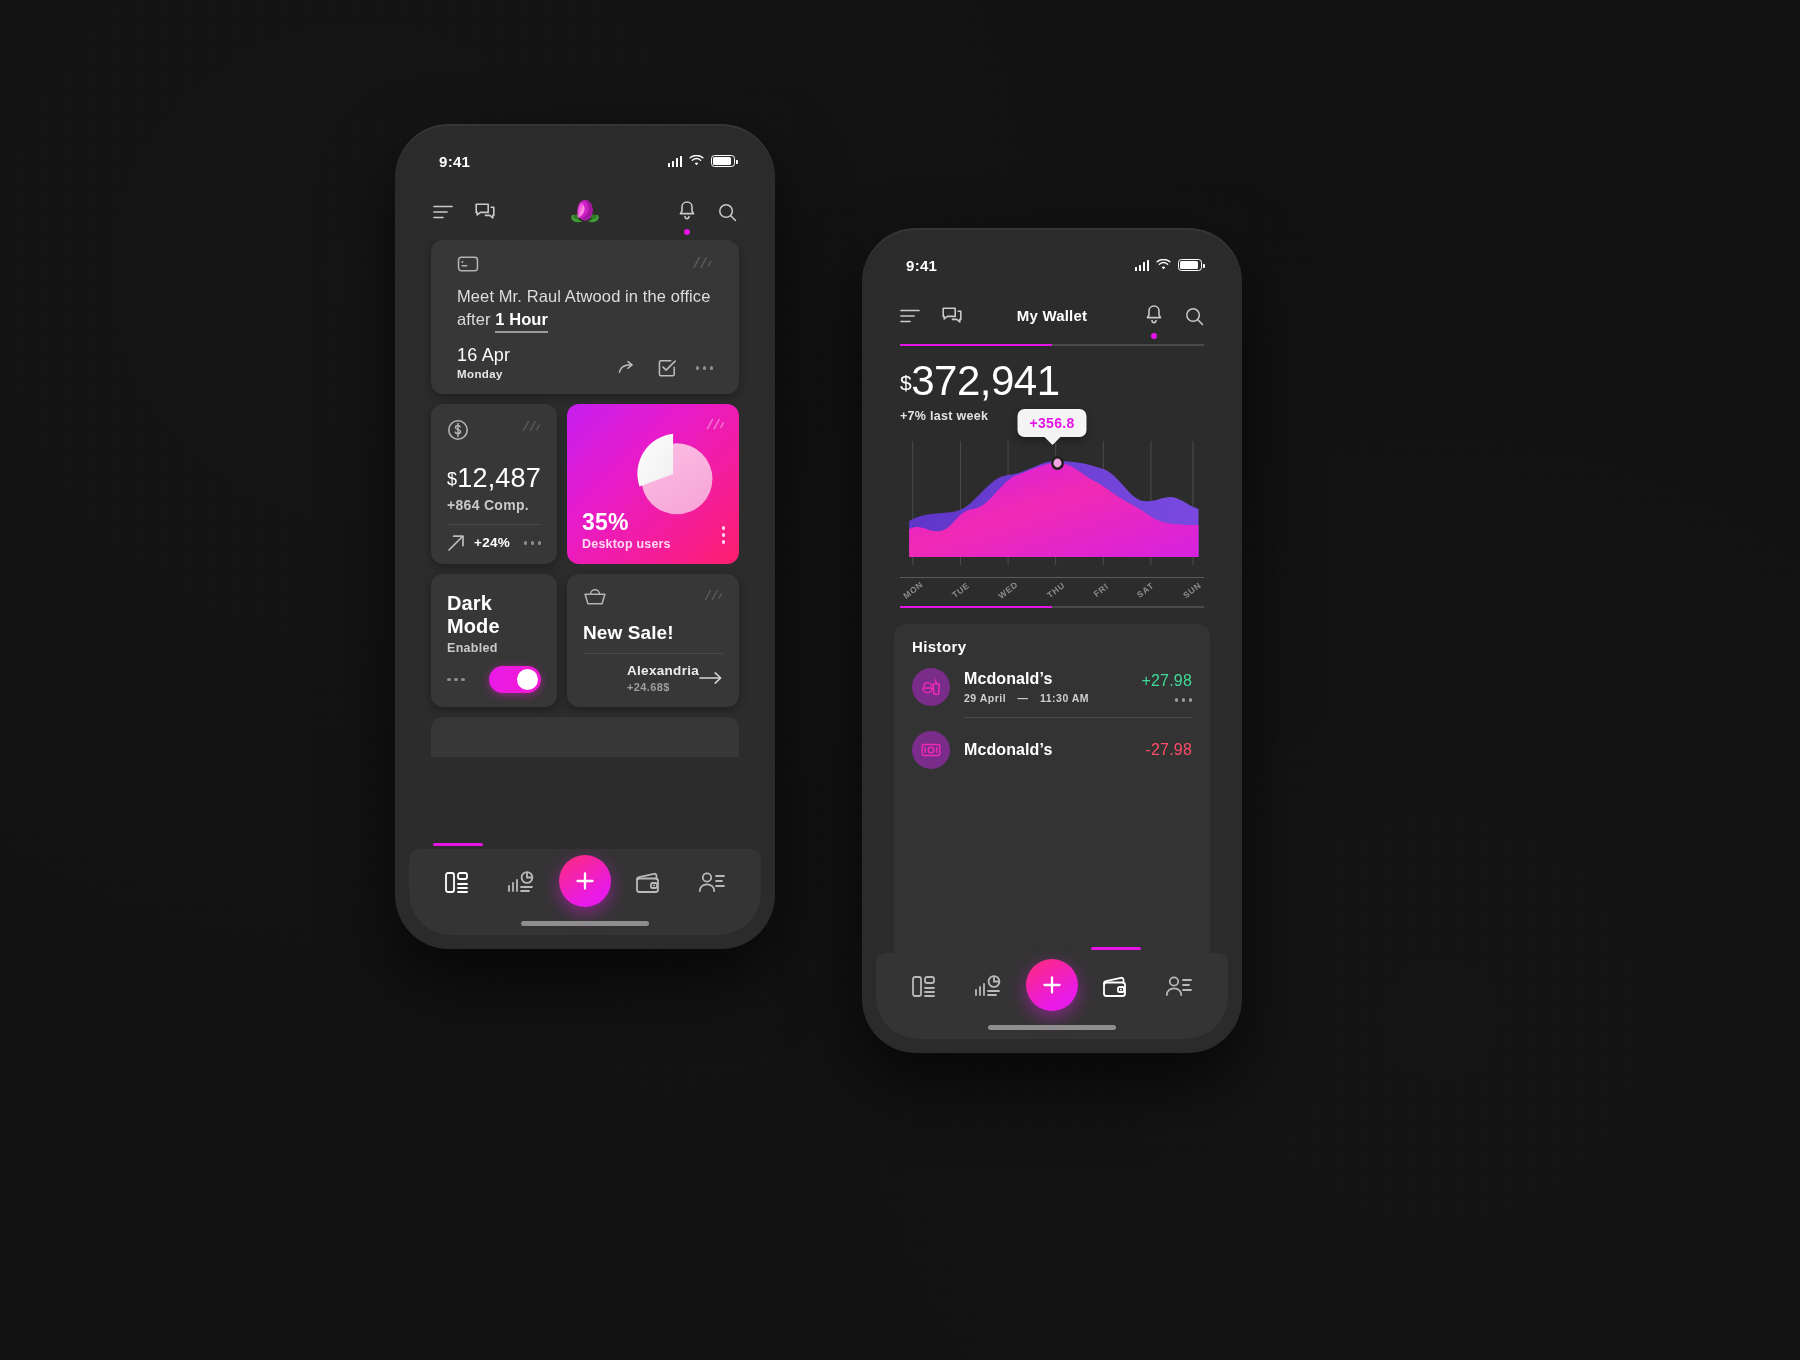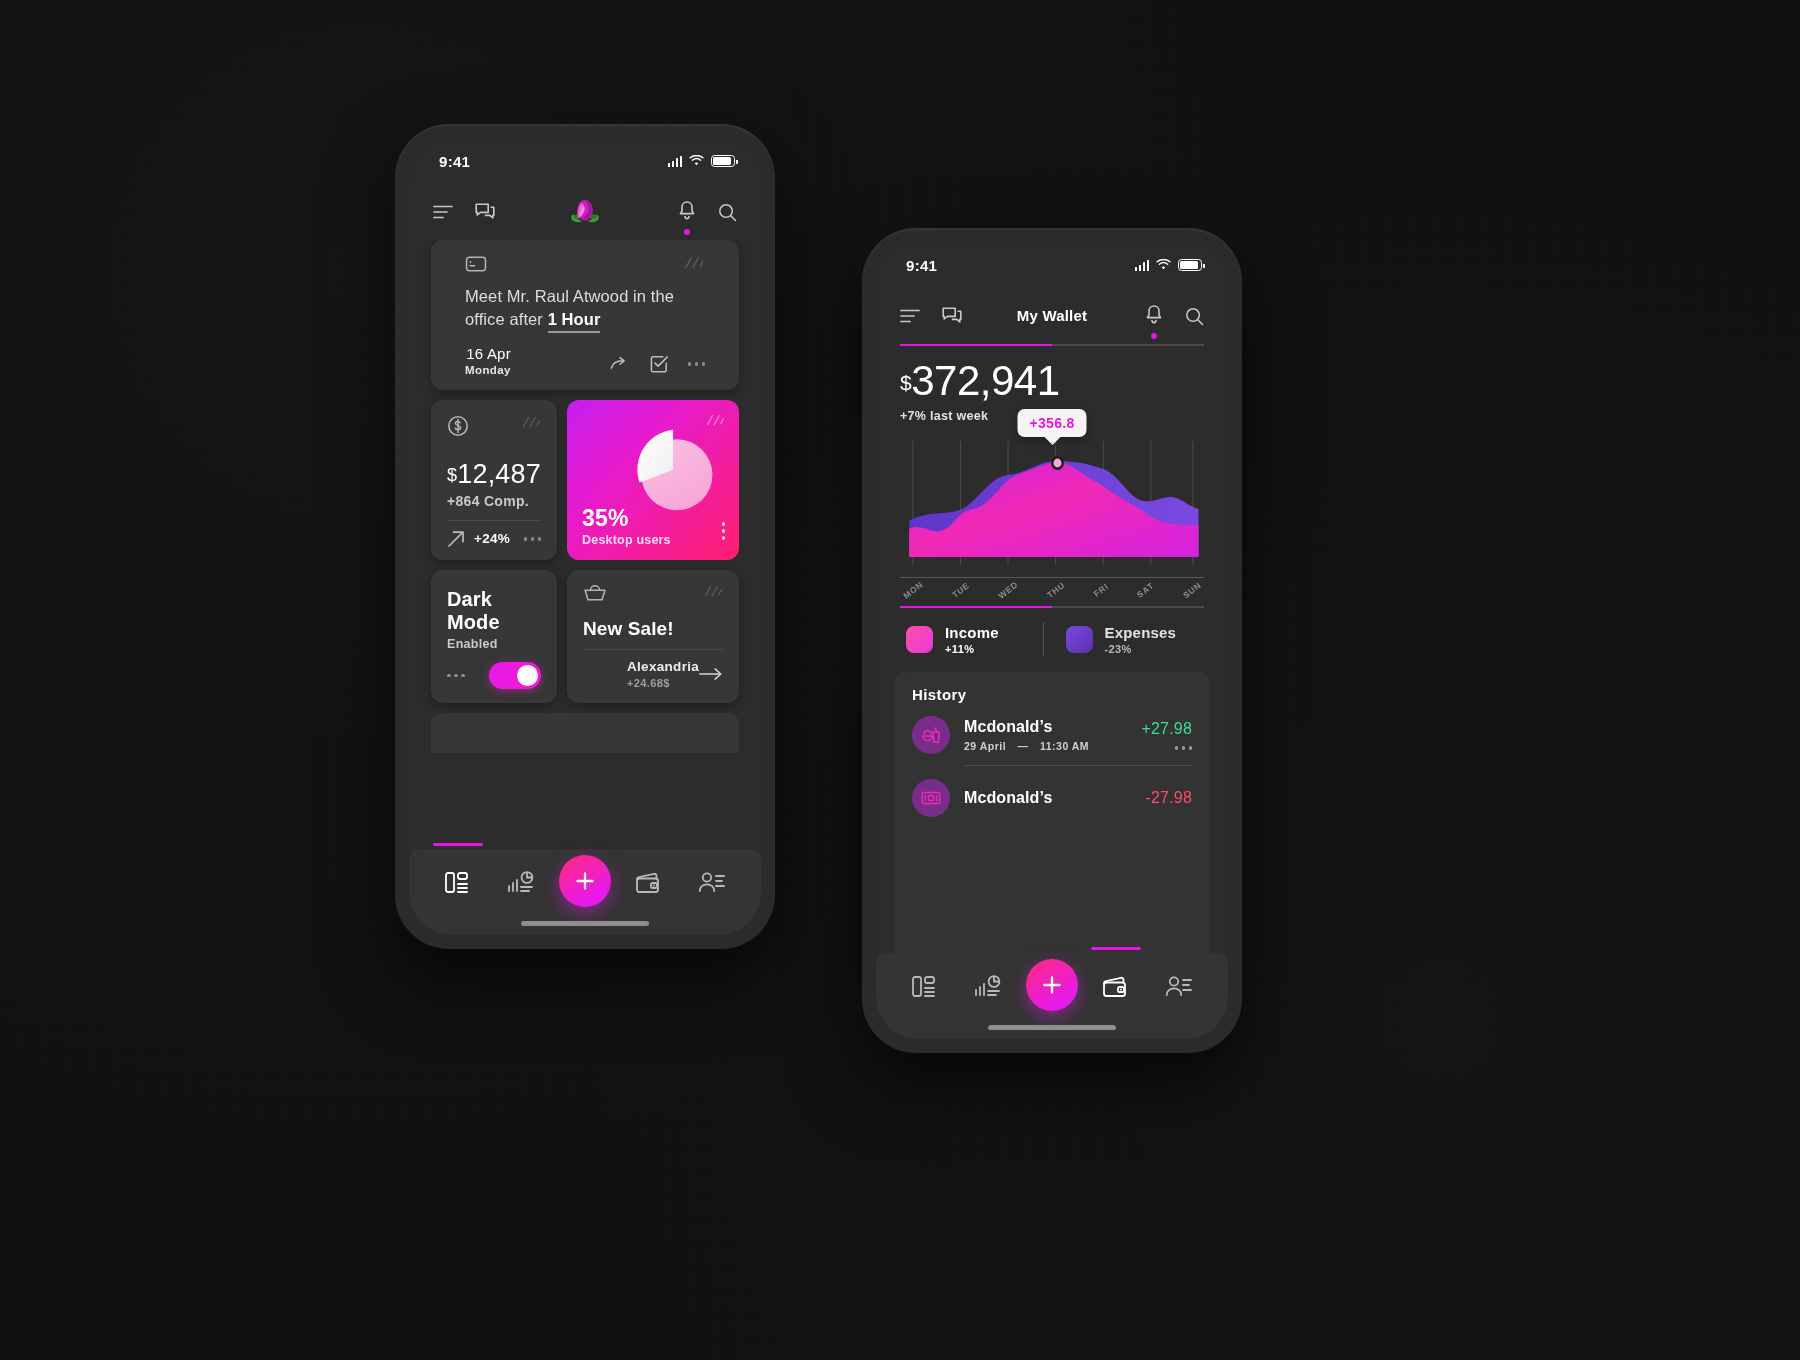--- a/index.html
+++ b/index.html
@@ -84,27 +84,27 @@
 
   
   .content { flex: 1 1 auto; padding: 0 22px; overflow: hidden; }
   .card {
     background: #373737; border-radius: 12px;
     box-shadow: 0 3px 10px rgba(0,0,0,.30);
   }
   .card-ico-row { display:flex; align-items:flex-start; justify-content:space-between; }
   .slashes { display:flex; gap: 3px; opacity: .5; }
 
-  .meet-card { padding: 15px 34px 14px; }
+  .meet-card { padding: 15px 26px 14px; }
   .meet-text {
     color: #ddd; font-size: 16.5px; line-height: 1.42; margin-top: 12px; letter-spacing: .1px;
   }
   .meet-text b { color: #fff; border-bottom: 2.5px solid #9a9a9a; padding-bottom: 3px; }
   .meet-bottom { display:flex; align-items:flex-end; justify-content:space-between; margin-top: 13px; }
-  .meet-date { color: #fff; font-size: 15px; font-weight: 500; letter-spacing: .2px; text-align: right; }
+  .meet-date { color: #fff; font-size: 18px; font-weight: 500; letter-spacing: .2px; text-align: right; }
   .meet-day  { color: #e7e7e7; font-size: 11.5px; font-weight: bold; letter-spacing:.4px; margin-top: 2px; }
   .meet-actions { display:flex; align-items:center; gap: 20px; padding-bottom: 3px; }
   .dots3 { display:flex; gap:3.5px; }
   .dots3 i { width:3.5px;height:3.5px;border-radius:50%;background:#8e8e8e;display:block; }
 
   .grid { display: grid; grid-template-columns: 1fr 1fr; gap: 10px; margin-top: 10px; }
 
   .amount-card { padding: 15px 16px 12px; display:flex; flex-direction:column; }
   .amount-big { color:#fff; font-size: 27px; font-weight: 500; margin-top: 22px; letter-spacing:.2px;}
   .amount-big .cur { font-size: 18px; vertical-align: 2px; }
@@ -600,37 +600,20 @@
       <span>THU</span>
       <span>FRI</span>
       <span>SAT</span>
       <span>SUN</span>
     </div>
 
     <div class="legend-underline">
         <i class="fill"></i>
       </div>
 
-    <div class="legend">
-      <div class="leg">
-        <span class="leg-sw" style="background:linear-gradient(135deg,#ff4fb0,#e83ad4);"></span>
-        <span>
-          <span class="leg-name" style="display:block;">Income</span>
-          <span class="leg-pct" style="display:block;color:#ffffff;">+11%</span>
-        </span>
-      </div>
-      <span class="leg-div"></span>
-      <div class="leg" style="padding-left:18px;">
-        <span class="leg-sw" style="background:linear-gradient(135deg,#7a4ae0,#5a2fae);"></span>
-        <span>
-          <span class="leg-name" style="display:block;color:#e2e2e2;">Expenses</span>
-          <span class="leg-pct" style="display:block;color:#b9b9b9;">-23%</span>
-        </span>
-      </div>
-    </div>
 
     <div class="history">
       <div class="hist-title">History</div>
 
       <div class="hist-item">
         <div class="hist-av">
           <svg width="20" height="20" viewBox="0 0 22 22">
             <path d="M2 12h10.5c0 3-2.4 5.2-5.3 5.2S2 15 2 12z" stroke="#f02ab4" stroke-width="1.6" fill="none" stroke-linejoin="round"></path>
             <path d="M3.2 9.8c0-2 1.8-3.6 4-3.6s4 1.6 4 3.6" stroke="#f02ab4" stroke-width="1.6" fill="none" stroke-linecap="round"></path>
             <path d="M13.2 7.6h7l-1 11.4h-5z" stroke="#f02ab4" stroke-width="1.6" fill="none" stroke-linejoin="round"></path>

